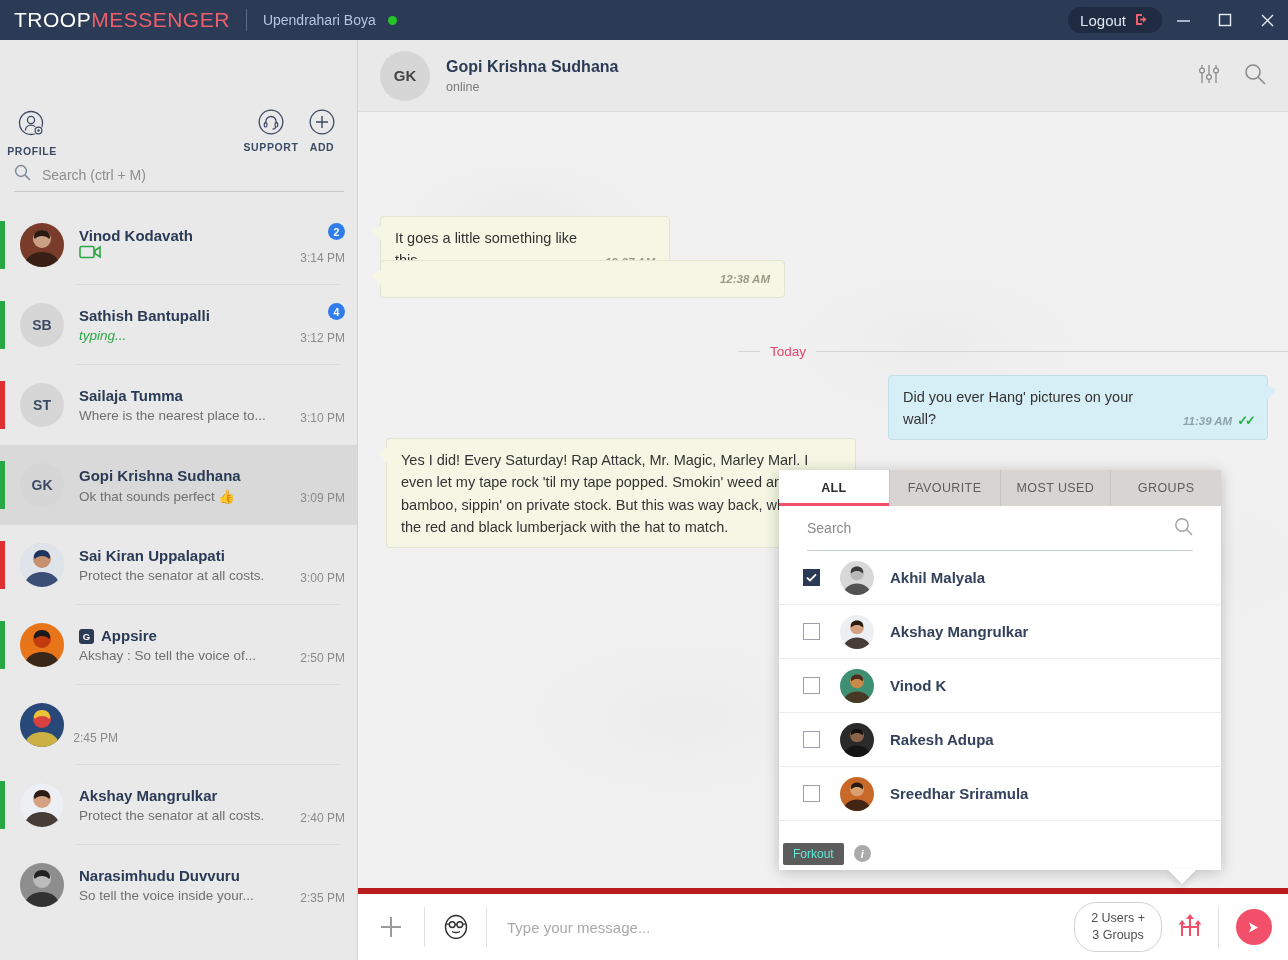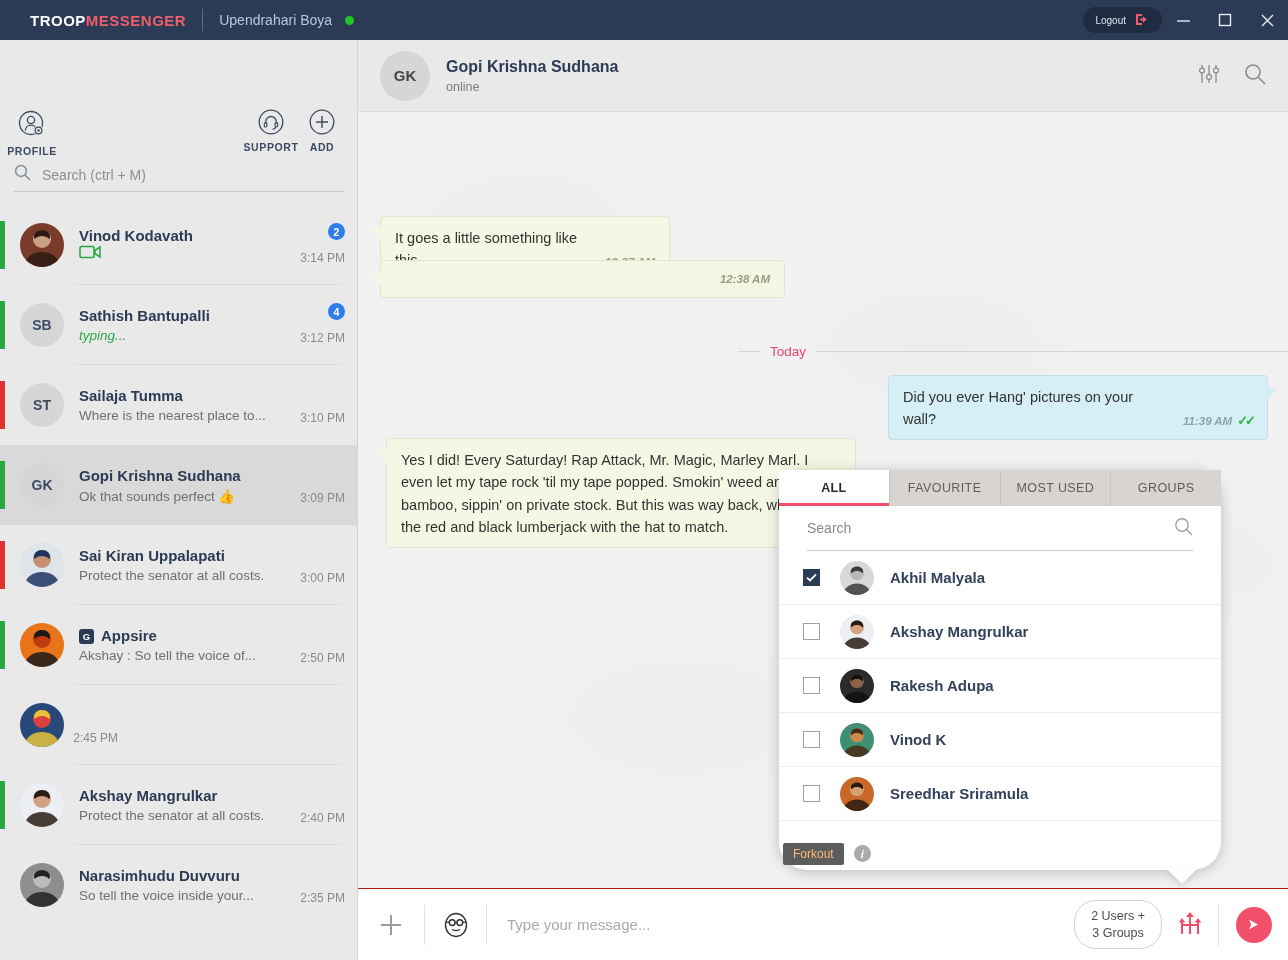--- a/index.html
+++ b/index.html
@@ -9,33 +9,33 @@
     background:#ffffff;
     -webkit-font-smoothing:antialiased;
   }
   .app{ position:relative; width:1288px; height:960px; }
 
   
   .titlebar{
     position:absolute; left:0; top:0; width:1288px; height:40px;
     background:#2b3a55; display:flex; align-items:center;
   }
-  .logo{ margin-left:30px; font-size:15px; font-weight:bold; letter-spacing:.5px; }
+  .logo{ margin-left:14px; font-size:21px; font-weight:normal; letter-spacing:.5px; }
   .logo .troop{ color:#ffffff; }
   .logo .messenger{ color:#ef5f6b; }
   .tb-divider{ width:1px; height:22px; background:#5c6b85; margin:0 16px; }
   .tb-user{ color:#b9c6e0; font-size:14px; }
   .tb-dot{
     display:inline-block; width:9px; height:9px; border-radius:50%;
     background:#25c52a; margin-left:8px; vertical-align:middle;
   }
   .tb-right{ position:absolute; right:0; top:0; height:40px; display:flex; align-items:center; }
   .logout{
     background:#1f2b40; border-radius:14px; height:26px; padding:0 12px;
-    display:flex; align-items:center; gap:9px; color:#dfe6f2; font-size:10px; cursor:pointer;
+    display:flex; align-items:center; gap:9px; color:#dfe6f2; font-size:15px; cursor:pointer;
   }
   .logout .lg-icon{ color:#ef5f6b; font-size:14px; line-height:1; }
   .wbtn{ width:42px; height:40px; display:flex; align-items:center; justify-content:center;
          color:#e6ebf5; cursor:pointer; }
   .wbtn svg{ display:block; }
 
   
   .left{
     position:absolute; left:0; top:40px; width:358px; height:920px;
     background:#e9e9e9; border-right:1px solid #d2d2d2;
@@ -132,42 +132,42 @@
   .ticks{ color:#28b446; font-size:13px; margin-left:5px; font-weight:bold; letter-spacing:-3px; }
 
   .daydiv{ position:absolute; left:380px; top:304px; width:880px; display:flex; align-items:center; }
   .daydiv .ln{ height:1px; background:#d6d6d6; flex:1; }
   .daydiv .ln.short{ flex:0 0 22px; }
   .daydiv .lab{ color:#e8456a; font-size:13.5px; padding:0 10px; }
 
   
   .composer{
     position:absolute; left:0; bottom:0; width:930px; height:72px;
-    background:#ffffff; border-top:1px solid #b91c1c; display:flex; align-items:center;
+    background:#ffffff; border-top:6px solid #b91c1c; display:flex; align-items:center;
   }
   .cmp-plus{ width:66px; display:flex; align-items:center; justify-content:center; cursor:pointer; }
   .cmp-emoji{ width:62px; display:flex; align-items:center; justify-content:center; cursor:pointer;
               border-left:1px solid #e2e2e2; height:40px; }
   .cmp-input{ flex:1; border-left:1px solid #e2e2e2; height:40px; display:flex; align-items:center;
               padding-left:20px; }
   .cmp-input .ph{ color:#aaa; font-size:15px; }
   .pill{
     border:1px solid #d2d2d2; border-radius:22px; padding:7px 16px; text-align:center;
     font-size:12.5px; color:#4e4e4e; line-height:1.35; cursor:pointer; background:#fff; white-space:nowrap;
   }
   .cmp-fork{ width:56px; display:flex; align-items:center; justify-content:center; cursor:pointer; }
   .cmp-send{ width:70px; display:flex; align-items:center; justify-content:center;
              border-left:1px solid #e2e2e2; height:42px; }
   .sendbtn{ width:36px; height:36px; border-radius:50%; background:#f2506a;
             display:flex; align-items:center; justify-content:center; cursor:pointer; }
 
   
   .popup{
     position:absolute; left:779px; top:470px; width:442px; height:400px;
-    background:#ffffff; box-shadow:0 2px 14px rgba(0,0,0,.22);border-radius:28px;
+    background:#ffffff; box-shadow:0 2px 14px rgba(0,0,0,.22);
   }
   .pu-tabs{ display:flex; height:36px; background:#d8d4d2; }
   .pu-tab{
     flex:1; display:flex; align-items:center; justify-content:center;
     font-size:12.5px; color:#5d5d5d; letter-spacing:.4px; cursor:pointer;
     border-right:1px solid #c9c4c2; position:relative;
   }
   .pu-tab:last-child{ border-right:none; }
   .pu-tab.active{ background:#ffffff; color:#2b2b2b; font-weight:bold; }
   .pu-tab.active::after{ content:""; position:absolute; left:0; right:0; bottom:0; height:3px; background:#f2506a; }
@@ -179,21 +179,21 @@
   .pu-list{ height:286px; overflow:hidden; }
   .pu-row{
     height:54px; display:flex; align-items:center; padding-left:24px;
     border-bottom:1px solid #ececec; cursor:pointer;
   }
   .cbox{ width:17px; height:17px; border:1px solid #9aa0aa; background:#fff; flex:0 0 17px; }
   .cbox.checked{ background:#2b3a55; border-color:#2b3a55; display:flex; align-items:center; justify-content:center; }
   .pu-av{ width:34px; height:34px; border-radius:50%; overflow:hidden; margin-left:20px; flex:0 0 34px; }
   .pu-name{ margin-left:16px; font-size:15px; font-weight:bold; color:#33415c; }
   .pu-foot{ height:33px; display:flex; align-items:center; padding-left:4px; gap:10px; position:relative; }
-  .tip{ background:#5c5c5c; color:#fdba74; font-size:12px; padding:4px 10px; border-radius:2px; }
+  .tip{ background:#5c5c5c; color:#5eead4; font-size:12px; padding:4px 10px; border-radius:2px; }
   .info{ width:17px; height:17px; border-radius:50%; background:#aaa; color:#fff; font-size:11px;
          font-style:italic; font-weight:bold; display:flex; align-items:center; justify-content:center; cursor:pointer; }
   .pu-tail{
     position:absolute; right:24px; bottom:-14px; width:0; height:0;
     border-left:15px solid transparent; border-right:15px solid transparent; border-top:15px solid #ffffff;
     filter:drop-shadow(0 3px 3px rgba(0,0,0,.12));
   }
 </style>
 </head>
 <body>
@@ -587,36 +587,36 @@
               <rect width="44" height="44" fill="#eceff3"></rect>
               <circle cx="22" cy="16" r="9" fill="#d4a182"></circle>
               <path d="M22 7c5 0 8 3 8 7 0 1-1 2-1 2s-2-3-7-3-7 3-7 3-1-1-1-2c0-4 3-7 8-7z" fill="#2a1c14"></path>
               <path d="M4 44c1-10 9-15 18-15s17 5 18 15z" fill="#2a1c14" opacity=".85"></path>
             </svg></span>
           <span class="pu-name">Akshay Mangrulkar</span>
         </div>
         <div class="pu-row">
           <span class="cbox"></span>
           <span class="pu-av"><svg width="100%" height="100%" viewBox="0 0 44 44">
+              <rect width="44" height="44" fill="#3f8f72"></rect>
+              <circle cx="22" cy="16" r="9" fill="#c98a4a"></circle>
+              <path d="M22 7c5 0 8 3 8 7 0 1-1 2-1 2s-2-3-7-3-7 3-7 3-1-1-1-2c0-4 3-7 8-7z" fill="#4a2a18"></path>
+              <path d="M4 44c1-10 9-15 18-15s17 5 18 15z" fill="#4a2a18" opacity=".85"></path>
+            </svg></span>
+          <span class="pu-name">Vinod K</span>
+        </div>
+        <div class="pu-row">
+          <span class="cbox"></span>
+          <span class="pu-av"><svg width="100%" height="100%" viewBox="0 0 44 44">
               <rect width="44" height="44" fill="#2a2a2a"></rect>
               <circle cx="22" cy="16" r="9" fill="#8a6348"></circle>
               <path d="M22 7c5 0 8 3 8 7 0 1-1 2-1 2s-2-3-7-3-7 3-7 3-1-1-1-2c0-4 3-7 8-7z" fill="#111111"></path>
               <path d="M4 44c1-10 9-15 18-15s17 5 18 15z" fill="#111111" opacity=".85"></path>
             </svg></span>
           <span class="pu-name">Rakesh Adupa</span>
-        </div>
-        <div class="pu-row">
-          <span class="cbox"></span>
-          <span class="pu-av"><svg width="100%" height="100%" viewBox="0 0 44 44">
-              <rect width="44" height="44" fill="#3f8f72"></rect>
-              <circle cx="22" cy="16" r="9" fill="#c98a4a"></circle>
-              <path d="M22 7c5 0 8 3 8 7 0 1-1 2-1 2s-2-3-7-3-7 3-7 3-1-1-1-2c0-4 3-7 8-7z" fill="#4a2a18"></path>
-              <path d="M4 44c1-10 9-15 18-15s17 5 18 15z" fill="#4a2a18" opacity=".85"></path>
-            </svg></span>
-          <span class="pu-name">Vinod K</span>
         </div>
         <div class="pu-row">
           <span class="cbox"></span>
           <span class="pu-av"><svg width="100%" height="100%" viewBox="0 0 44 44">
               <rect width="44" height="44" fill="#c8692a"></rect>
               <circle cx="22" cy="16" r="9" fill="#d8a070"></circle>
               <path d="M22 7c5 0 8 3 8 7 0 1-1 2-1 2s-2-3-7-3-7 3-7 3-1-1-1-2c0-4 3-7 8-7z" fill="#2a1a10"></path>
               <path d="M4 44c1-10 9-15 18-15s17 5 18 15z" fill="#2a1a10" opacity=".85"></path>
             </svg></span>
           <span class="pu-name">Sreedhar Sriramula</span>

